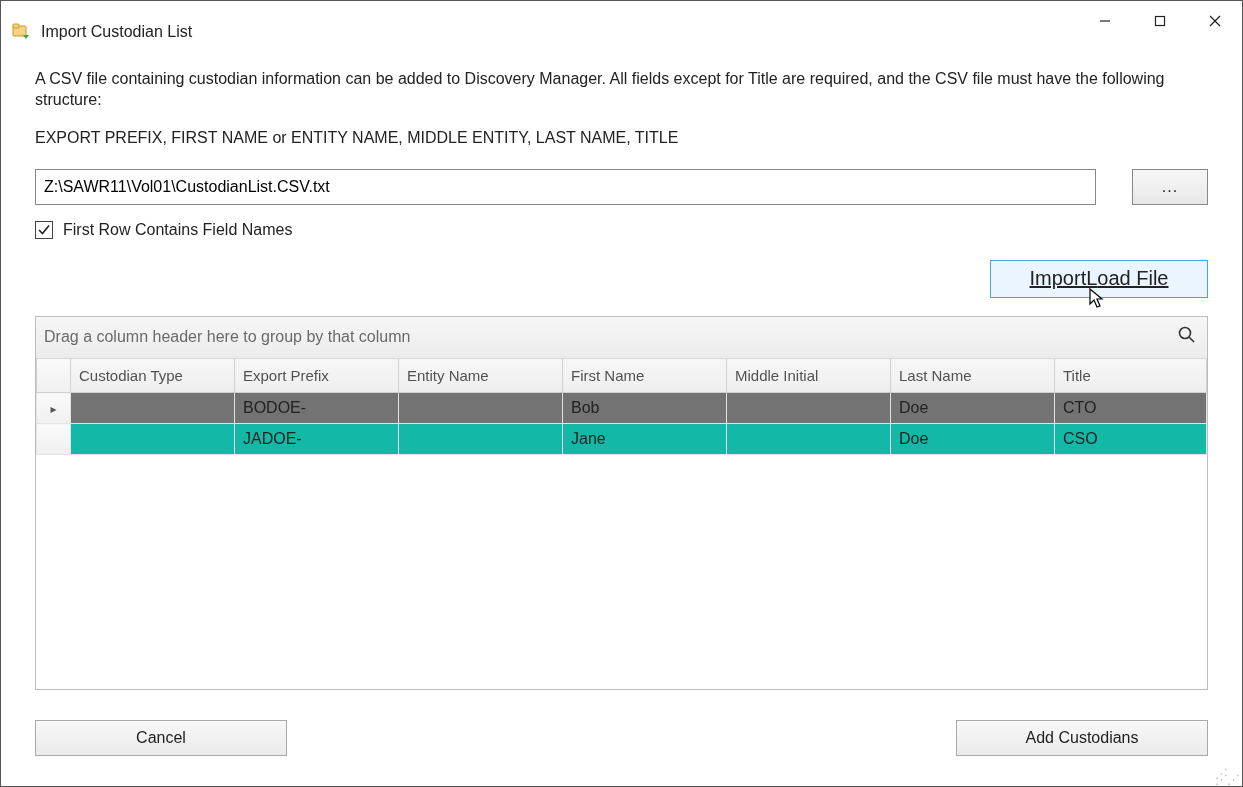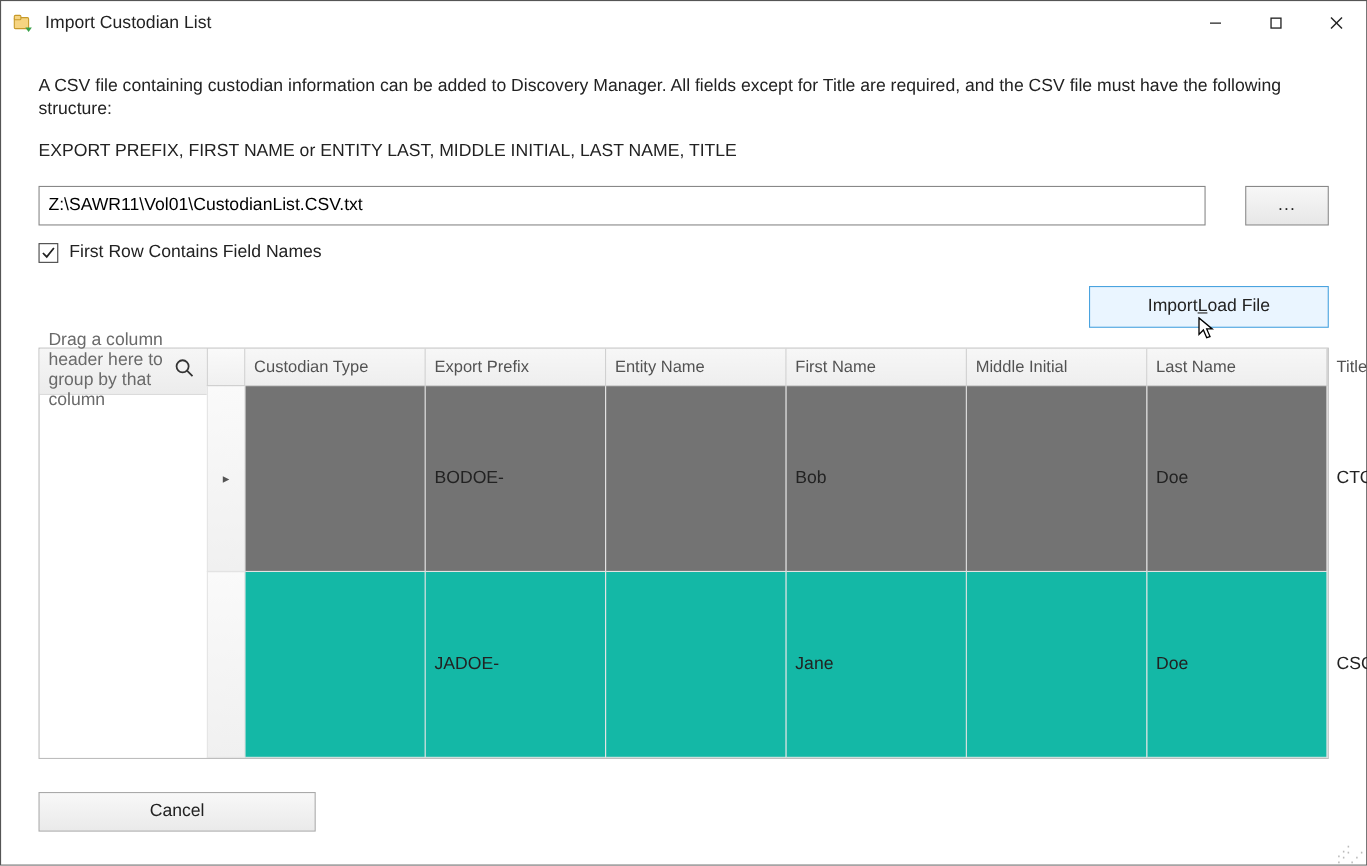--- a/index.html
+++ b/index.html
@@ -15,21 +15,21 @@
     height: 787px;
     border: 1px solid #555;
     position: relative;
     display: flex;
     flex-direction: column;
     background: #fff;
   }
   .titlebar {
     height: 40px;
     display: flex;
-    align-items: center;
+    align-items: flex-end;
     padding-left: 10px;
     font-size: 16px;
   }
   .titlebar .icon-wrap {
     width:20px; height:20px;
     margin-right:10px;
   }
   .win-controls {
     margin-left:auto;
     display:flex;
@@ -113,35 +113,37 @@
     position:relative;
   }
   .import-btn {
     width:218px;
     height:38px;
     border:1px solid #4aa3df;
     background:#eaf5ff;
     display:flex;
     align-items:center;
     justify-content:center;
-    font-size:16px;
+    font-size:20px;
     cursor:default;
+    text-decoration:underline;
   }
   .import-btn .underline { text-decoration: underline; }
   .cursor {
     position:absolute;
     right:102px;
     top:28px;
     pointer-events:none;
   }
   .grid-wrap {
     border:1px solid #bdbdbd;
     flex:1;
     min-height:300px;
     display:flex;
+    flex-direction:column;
     background:#fff;
   }
   .group-bar {
     background:linear-gradient(#f6f6f6,#ececec);
     border-bottom:1px solid #d8d8d8;
     height:42px;
     display:flex;
     align-items:center;
     padding-left:8px;
     color:#6a6a6a;
@@ -248,21 +250,21 @@
             <line x1="1" y1="1" x2="11" y2="11" stroke="#222" stroke-width="1.3"></line>
             <line x1="11" y1="1" x2="1" y2="11" stroke="#222" stroke-width="1.3"></line>
           </svg>
       </div>
     </div>
   </div>
 
   <div class="content">
 
     <div class="intro">A CSV file containing custodian information can be added to Discovery Manager. All fields except for Title are required, and the CSV file must have the following structure:</div>
-    <div class="structure-line">EXPORT PREFIX, FIRST NAME or ENTITY LAST, MIDDLE INITIAL, LAST NAME, TITLE</div>
+    <div class="structure-line">EXPORT PREFIX, FIRST NAME or ENTITY NAME, MIDDLE ENTITY, LAST NAME, TITLE</div>
 
     <div class="path-row">
       <input class="path-input" type="text" value="Z:\SAWR11\Vol01\CustodianList.CSV.txt" style="">
       <div class="browse-btn">...</div>
     </div>
 
     <div class="checkbox-row">
       <div class="checkbox">
         <svg width="14" height="14" viewBox="0 0 14 14">
             <polyline points="2,7 5.5,10.5 12,2.5" fill="none" stroke="#222" stroke-width="1.6"></polyline>
@@ -339,17 +341,18 @@
               <td>Doe</td>
               <td>CSO</td>
             </tr>
           </tbody>
       </table>
       <div class="grid-body"></div>
     </div>
 
     <div class="footer">
       <div class="footer-btn">Cancel</div>
+      <div class="footer-btn">Add Custodians</div>
     </div>
 
     <div class="resize-grip">⋰<br>⋰⋰</div>
   </div>
 </div>
 
 </body></html>

